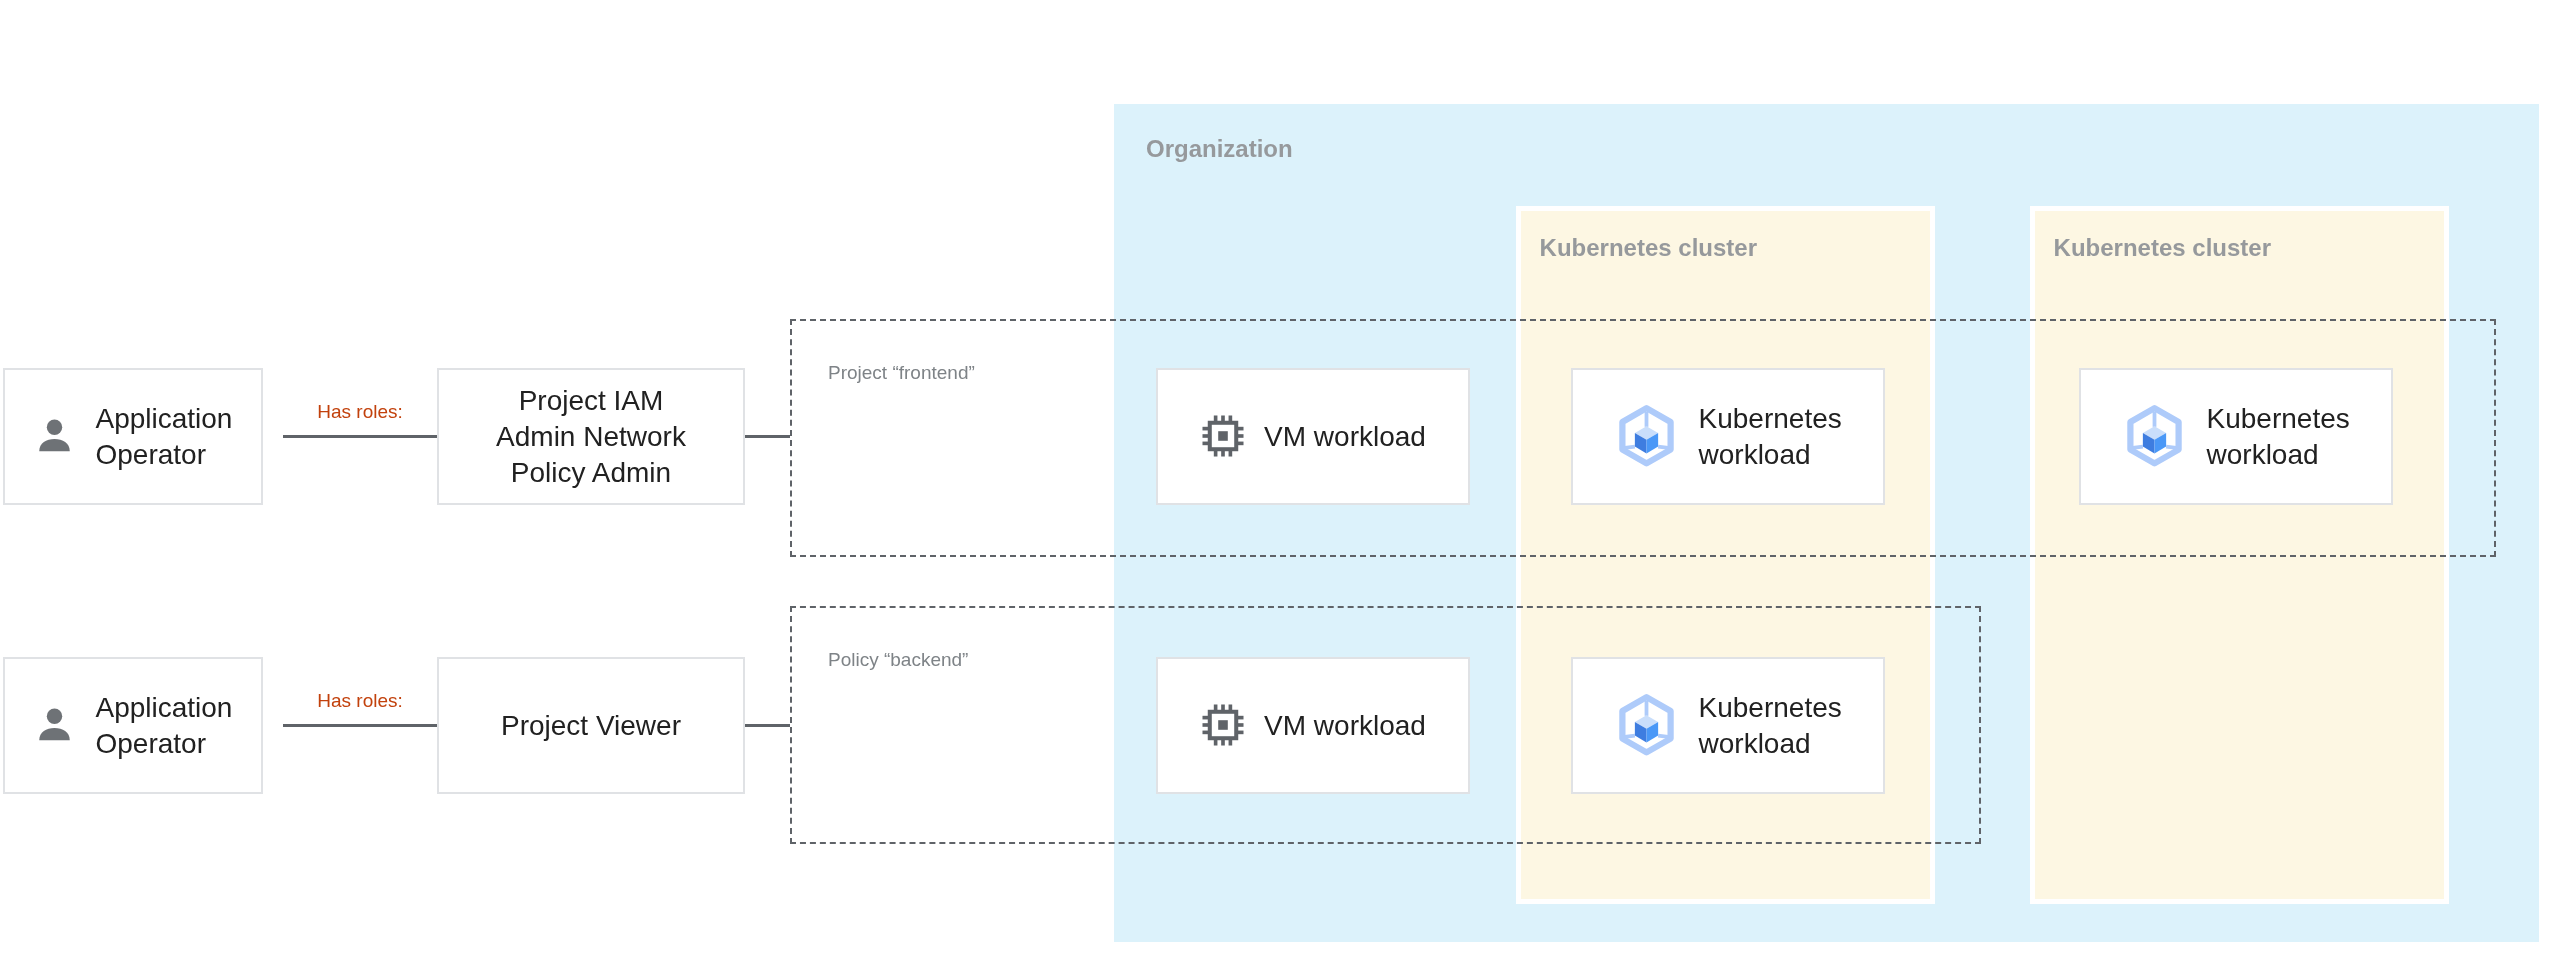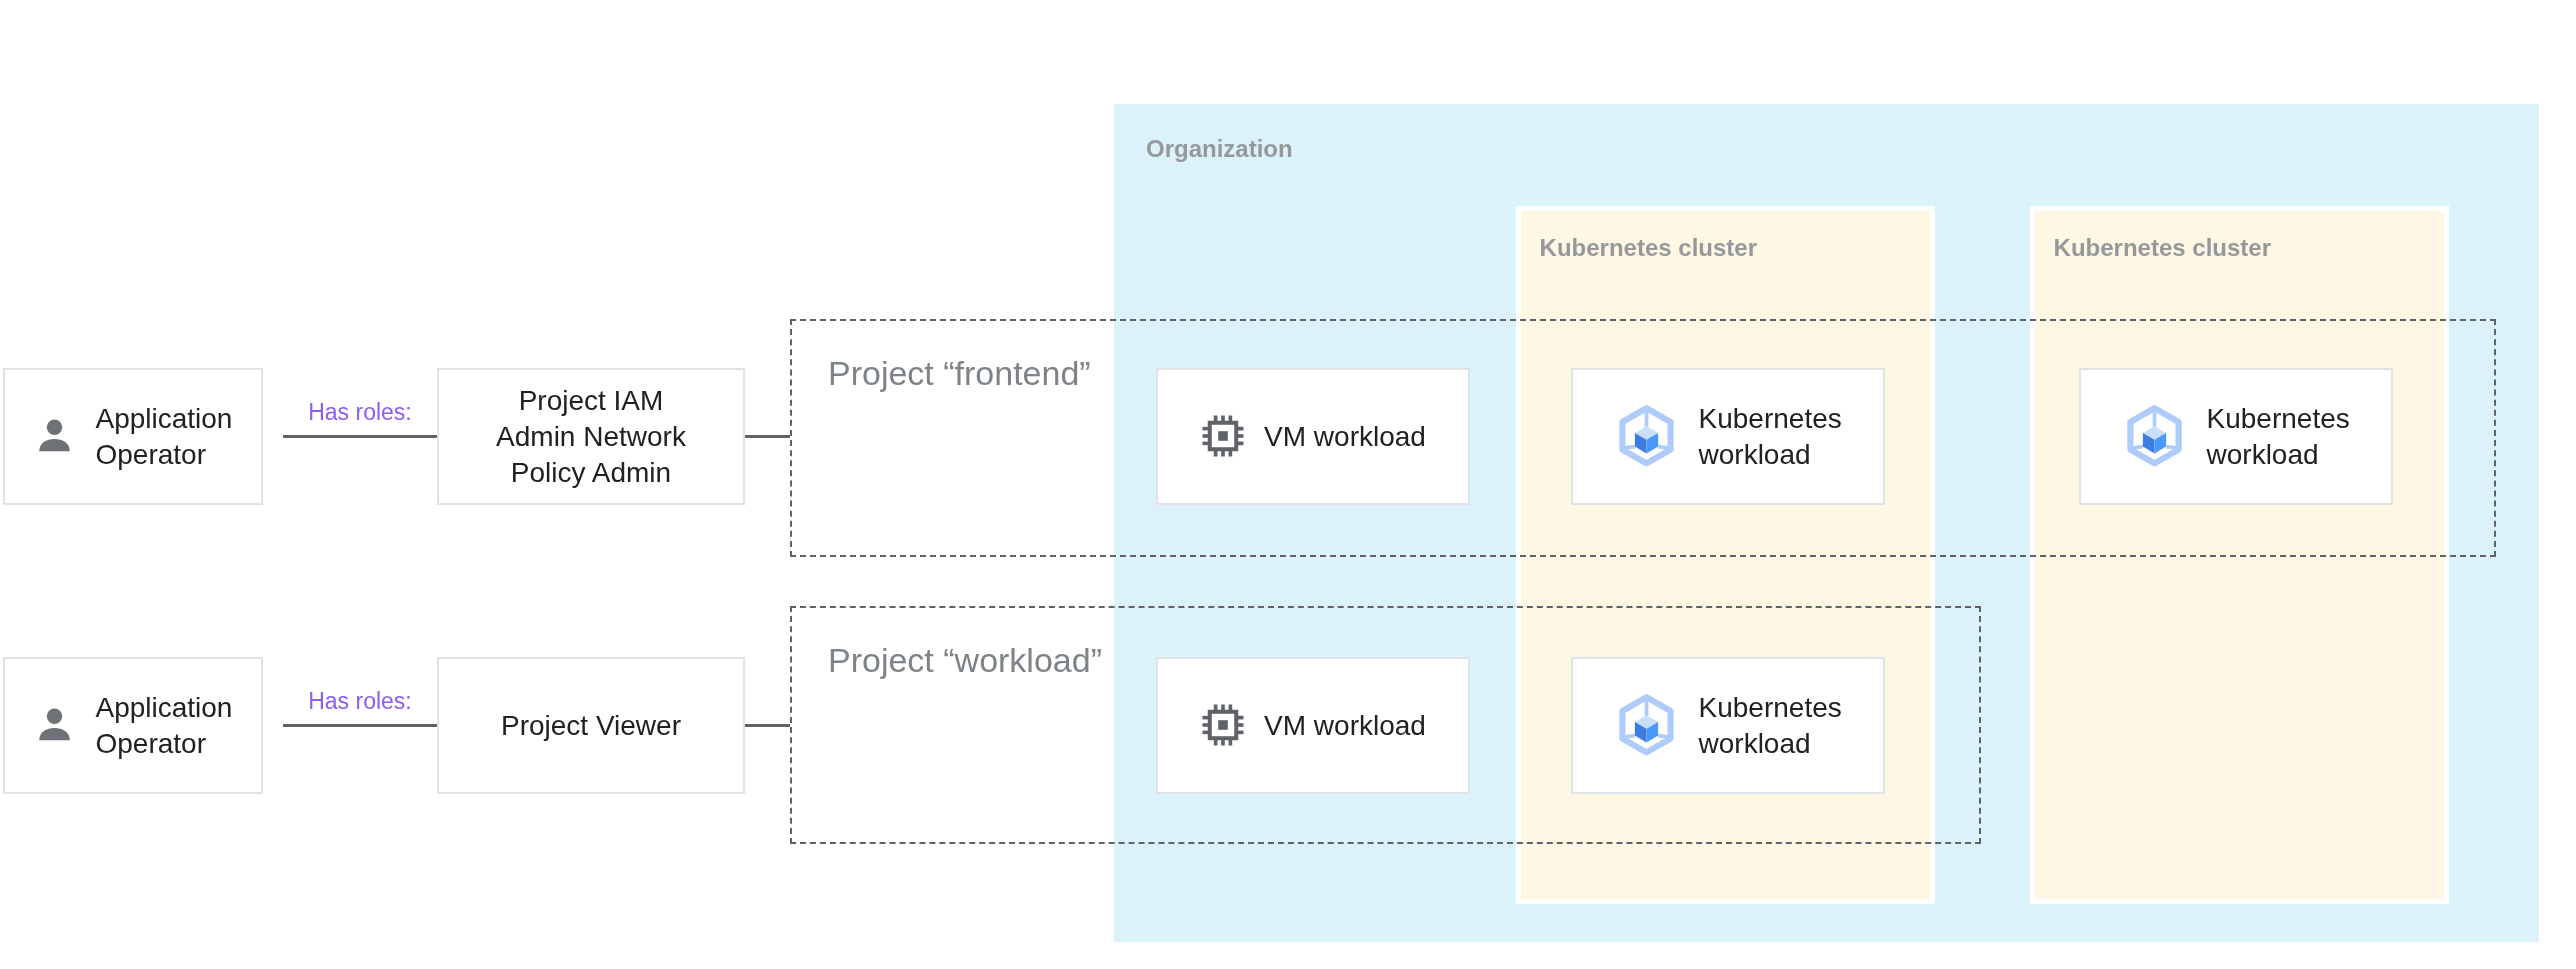--- a/index.html
+++ b/index.html
@@ -27,27 +27,27 @@
   .cluster-2 { left:2030px; }
   
   .proj {
     position:absolute; border:2.8px dashed #5F6368; box-sizing:border-box;
     z-index:3; background:transparent;
   }
   .proj-frontend { left:790px; top:319px;  width:1706px; height:238px; }
   .proj-backend  { left:790px; top:606px;  width:1191px; height:238px; }
   .proj-label {
     position:absolute; left:36px; top:37px;
-    font-size:34px; line-height:30px; color:#7E8387;
+    font-size:19px; line-height:30px; color:#7E8387;
   }
   
   .wire { position:absolute; height:2.8px; background:#5F6368; z-index:4; }
   .wire-label {
     position:absolute; width:154px; text-align:center;
-    font-size:23px; line-height:28px; color:#8b5cf6; z-index:4;
+    font-size:19px; line-height:28px; color:#c2410c; z-index:4;
   }
   
   .node {
     position:absolute; width:314px; height:137px;
     background:#ffffff; border:2.1px solid #E0E2E5; box-sizing:border-box;
     display:flex; align-items:center; justify-content:center;
     z-index:5;
   }
   .node-actor { left:2.8px; width:260px; }
   .node-role  { left:437px; width:308px; }
@@ -76,21 +76,21 @@
     <div class="container-label">Kubernetes cluster</div>
   </div>
   <div class="cluster cluster-2">
     <div class="container-label">Kubernetes cluster</div>
   </div>
 
   <div class="proj proj-frontend">
     <div class="proj-label">Project “frontend”</div>
   </div>
   <div class="proj proj-backend">
-    <div class="proj-label">Project “workload”</div>
+    <div class="proj-label">Policy “backend”</div>
   </div>
 
   <div class="wire" style="left:283px; top:435px; width:154px;"></div>
   <div class="wire-label" style="left:283px; top:398px;">Has roles:</div>
   <div class="wire" style="left:745px; top:435px; width:45px;"></div>
 
   <div class="wire" style="left:283px; top:724px; width:154px;"></div>
   <div class="wire-label" style="left:283px; top:687px;">Has roles:</div>
   <div class="wire" style="left:745px; top:724px; width:45px;"></div>
 

